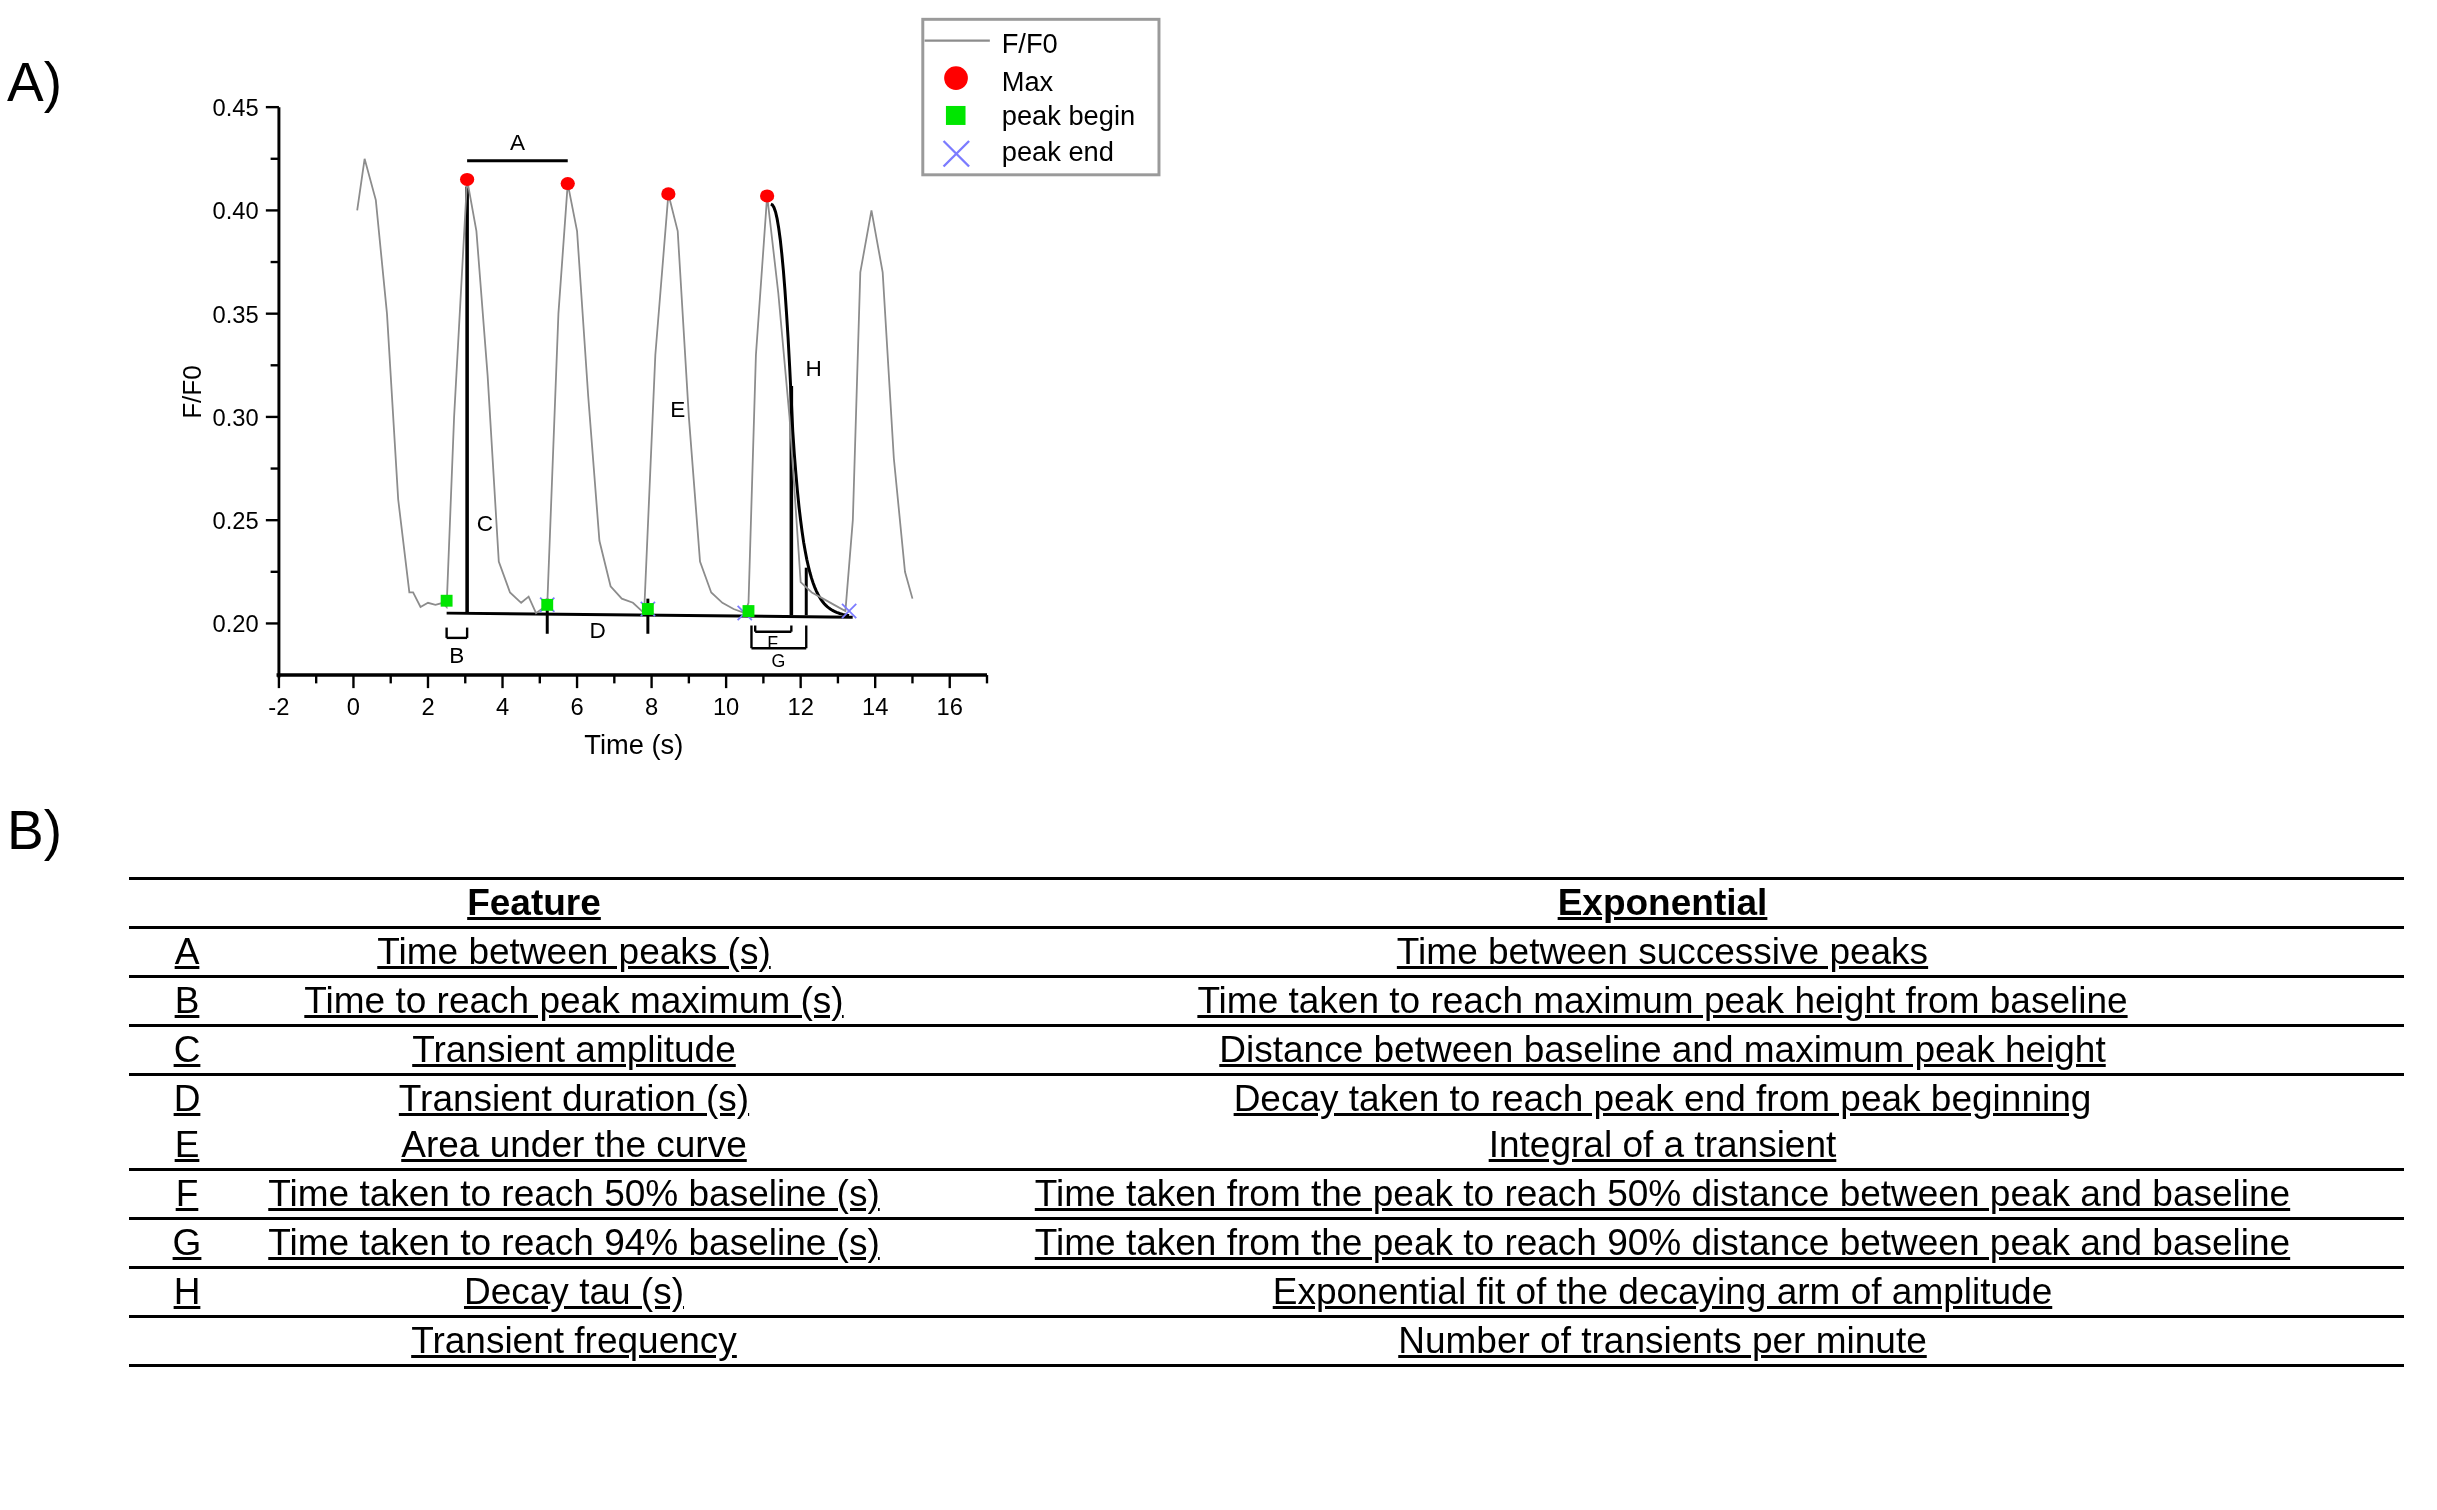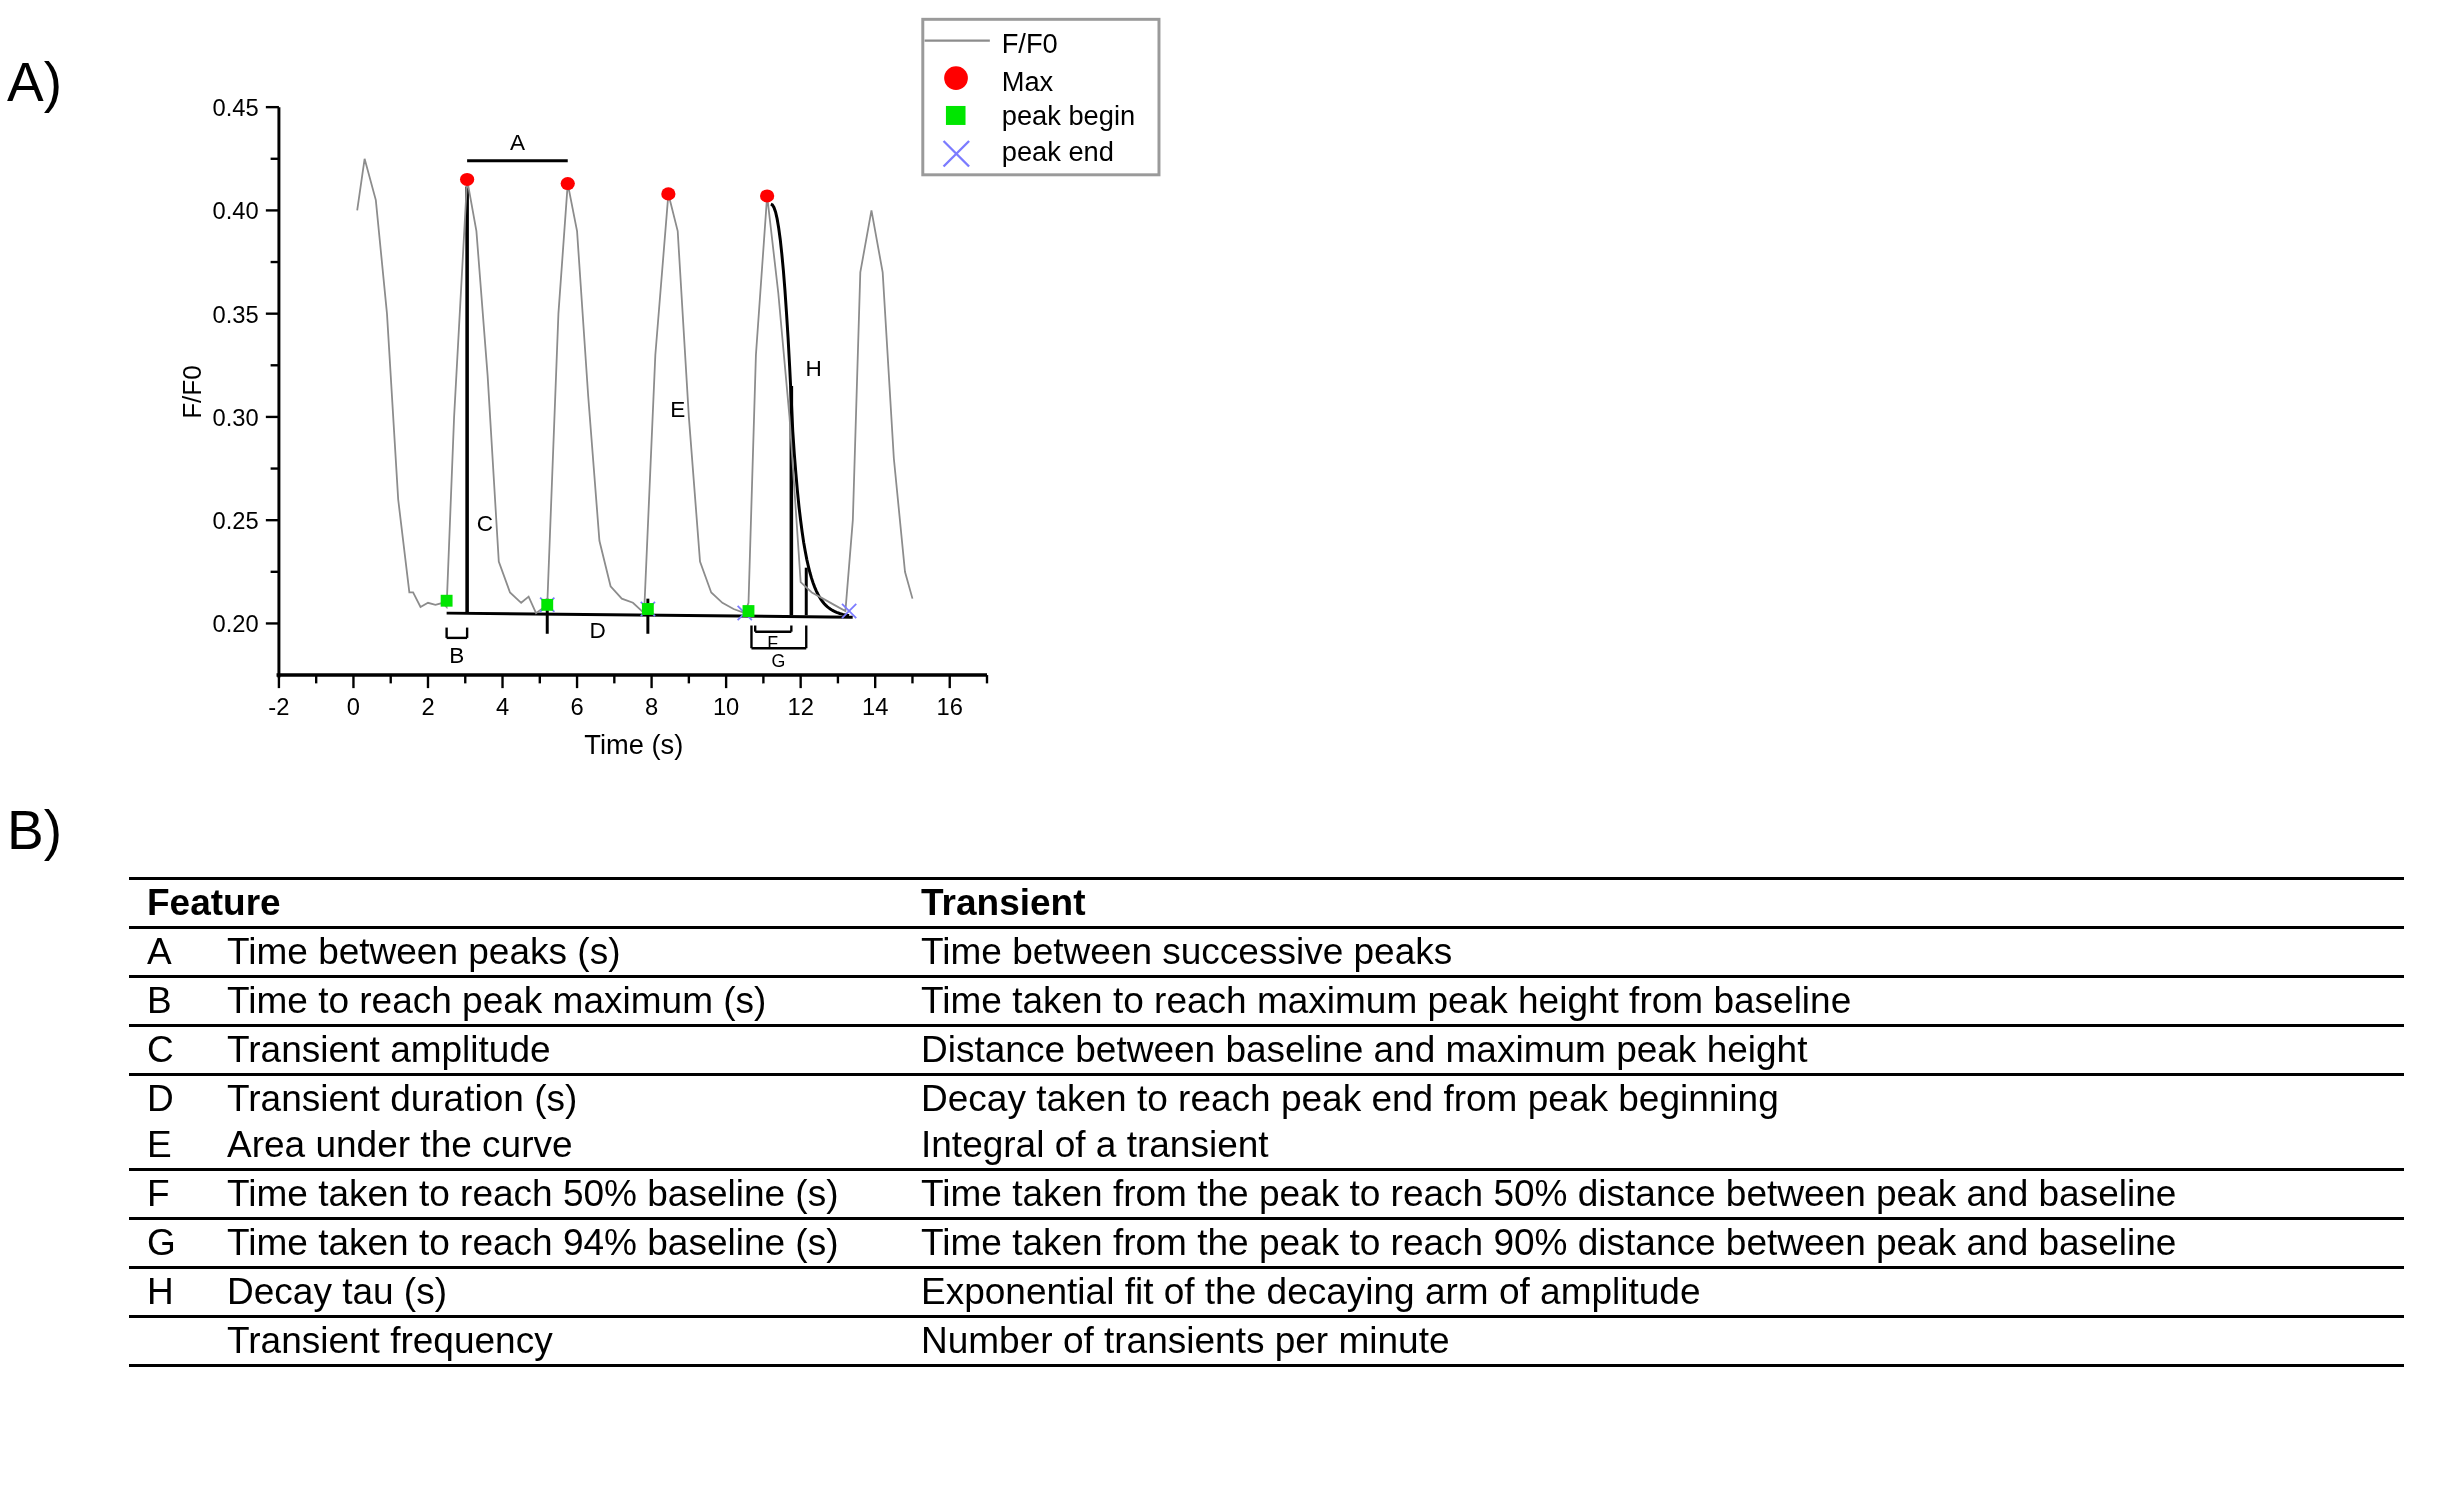--- a/index.html
+++ b/index.html
@@ -3,21 +3,21 @@
 <meta charset="utf-8">
 <style>
   html, body { margin:0; padding:0; background:#ffffff; }
   body { width:2438px; height:1510px; position:relative; overflow:hidden;
          font-family:"Liberation Sans", sans-serif; color:#000; }
   .panel-label { position:absolute; font-size:55px; line-height:1; }
   #chart-svg { position:absolute; left:0; top:0; }
   #chart-svg text { font-family:"Liberation Sans", sans-serif; }
   .tbl { position:absolute; left:129px; top:877px; width:2275px; border-collapse:collapse; }
   .tbl td, .tbl th { padding:0; height:46px; font-size:37px; line-height:46px;
-                     white-space:nowrap; vertical-align:middle; text-align:left; }
+                     white-space:nowrap; vertical-align:middle; text-align:center;text-decoration:underline; }
   .tbl th { font-weight:bold; }
   .tbl .c-key { width:80px; padding-left:18px; }
   .tbl .c-feat { width:694px; }
   .tbl tr.hdr { border-top:3.6px solid #000; border-bottom:3.6px solid #000; }
   .tbl tr.hdr th.c-key { padding-left:18px; }
   .tbl tr.ruled { border-bottom:3.6px solid #000; }
 </style>
 </head>
 <body>
 
@@ -139,21 +139,21 @@
       <line x1="1633" y1="237" x2="1590" y2="280"></line>
     </g>
     <text x="1688" y="270" font-size="46">peak end</text>
   </g>
 </svg>
 
 <table class="tbl">
   <thead>
     <tr class="hdr">
       <th class="c-key" colspan="2">Feature</th>
-      <th>Transient</th>
+      <th>Exponential</th>
     </tr>
   </thead>
   <tbody id="tbody">
       <tr class="ruled">
         <td class="c-key">A</td>
         <td class="c-feat">Time between peaks (s)</td>
         <td>Time between successive peaks</td>
       </tr>
       <tr class="ruled">
         <td class="c-key">B</td>

